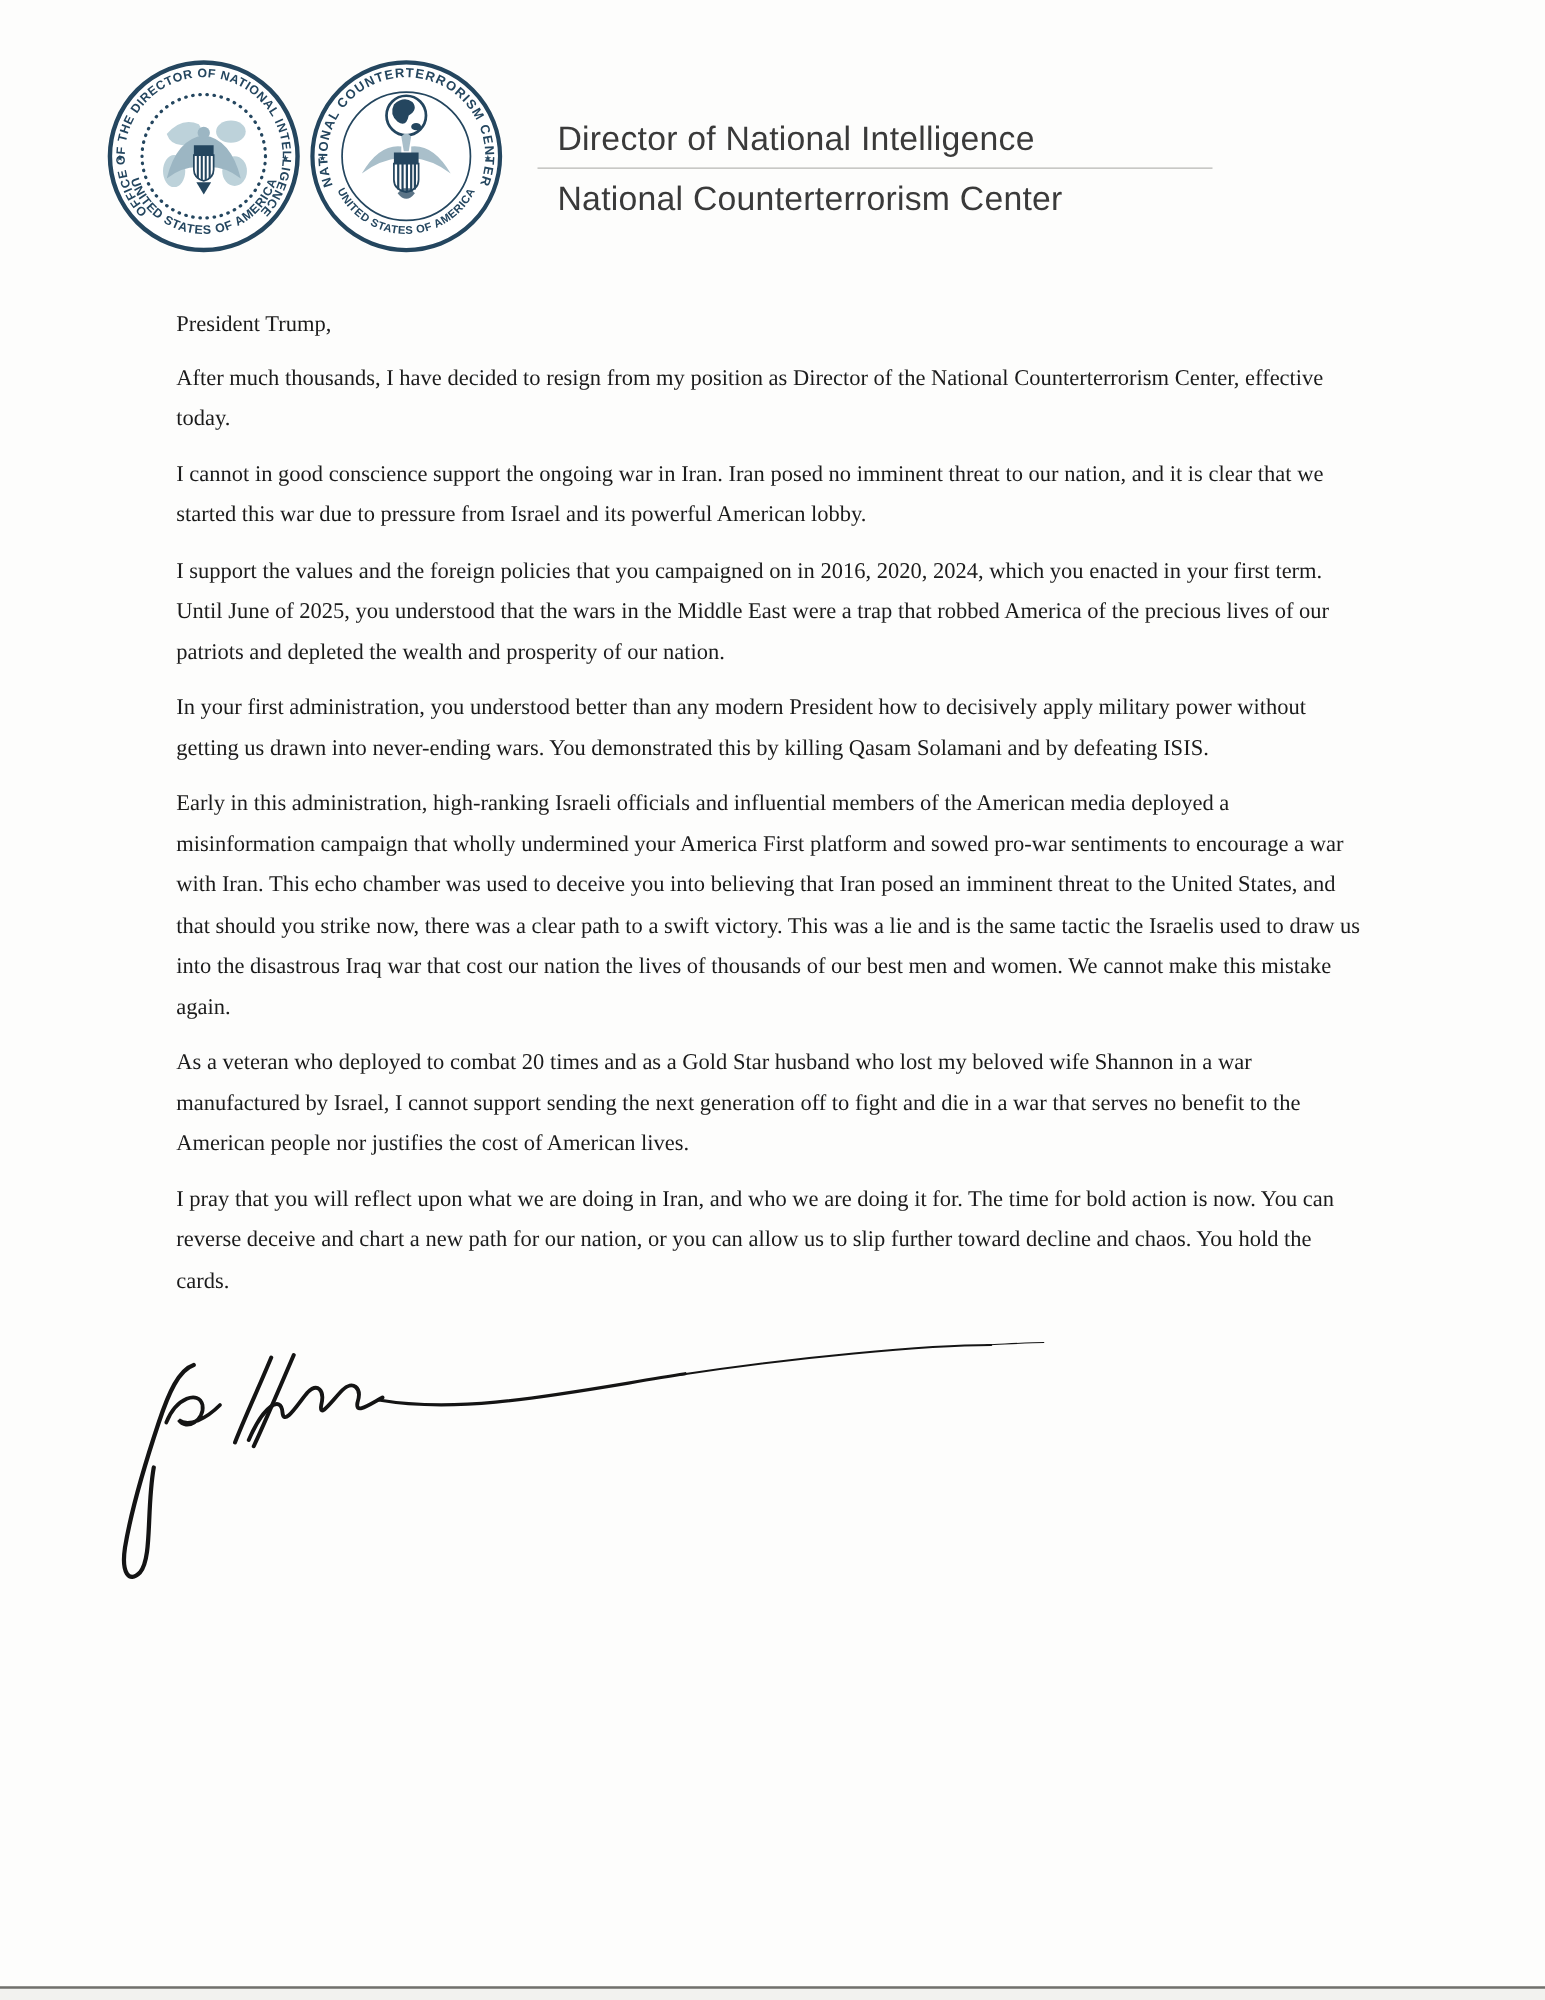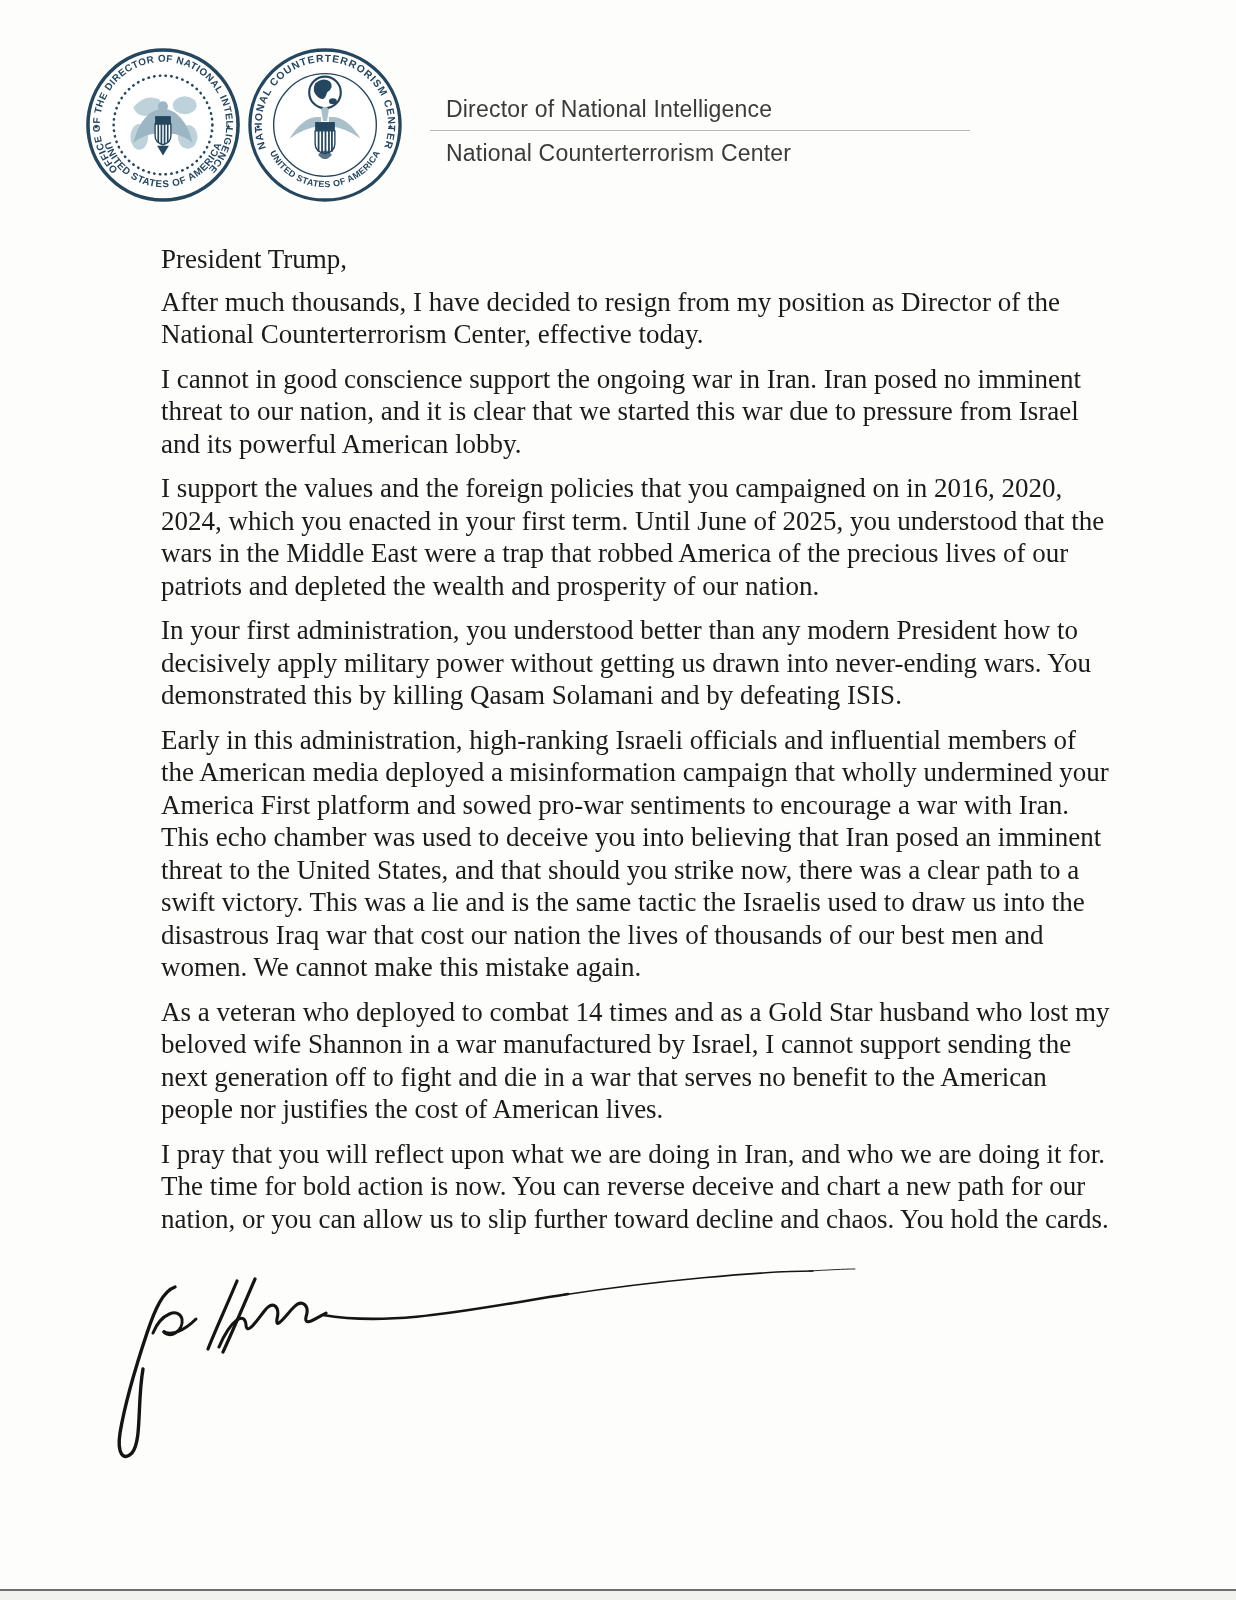--- a/index.html
+++ b/index.html
@@ -22,39 +22,38 @@
     align-items:flex-start;
   }
   .seal{display:block;}
   .seal + .seal{margin-left:4px;}
   .head-text{
     margin-left:26px;
     margin-top:50px;
     width:540px;
     font-family:"Liberation Sans", sans-serif;
     color:#3a3a3a;
-    font-size:23px;
+    font-size:27px;
     letter-spacing:0.2px;
   }
   .head-line1{
     padding:0 0 7px 16px;
     border-bottom:1.5px solid #b7b7b3;
   }
   .head-line2{
     padding:9px 0 0 16px;
   }
   
   .letter{
     position:absolute;
     left:141px;top:243px;
     width:953px;
-    font-size:27px;
+    font-size:18px;
     line-height:32.5px;
     color:#1b1b1b;
-    margin-left:20px;
   }
   .letter p{margin:0 0 12px 0;}
   .letter p.salutation{margin-bottom:10px;}
   
   .sig-wrap{
     position:relative;
     height:100px;
     margin-top:16px;
   }
   .sig-svg{
@@ -160,21 +159,21 @@
     </div>
   </div>
 
   <div class="letter">
     <p class="salutation">President Trump,</p>
     <p>After much thousands, I have decided to resign from my position as Director of the National Counterterrorism Center, effective today.</p>
     <p>I cannot in good conscience support the ongoing war in Iran. Iran posed no imminent threat to our nation, and it is clear that we started this war due to pressure from Israel and its powerful American lobby.</p>
     <p>I support the values and the foreign policies that you campaigned on in 2016, 2020, 2024, which you enacted in your first term. Until June of 2025, you understood that the wars in the Middle East were a trap that robbed America of the precious lives of our patriots and depleted the wealth and prosperity of our nation.</p>
     <p>In your first administration, you understood better than any modern President how to decisively apply military power without getting us drawn into never-ending wars. You demonstrated this by killing Qasam Solamani and by defeating ISIS.</p>
     <p>Early in this administration, high-ranking Israeli officials and influential members of the American media deployed a misinformation campaign that wholly undermined your America First platform and sowed pro-war sentiments to encourage a war with Iran. This echo chamber was used to deceive you into believing that Iran posed an imminent threat to the United States, and that should you strike now, there was a clear path to a swift victory. This was a lie and is the same tactic the Israelis used to draw us into the disastrous Iraq war that cost our nation the lives of thousands of our best men and women. We cannot make this mistake again.</p>
-    <p>As a veteran who deployed to combat 14 times and as a Gold Star husband who lost my beloved wife Shannon in a war manufactured by Israel, I cannot support sending the next generation off to fight and die in a war that serves no benefit to the American people nor justifies the cost of American lives.</p>
+    <p>As a veteran who deployed to combat 20 times and as a Gold Star husband who lost my beloved wife Shannon in a war manufactured by Israel, I cannot support sending the next generation off to fight and die in a war that serves no benefit to the American people nor justifies the cost of American lives.</p>
     <p>I pray that you will reflect upon what we are doing in Iran, and who we are doing it for. The time for bold action is now. You can reverse deceive and chart a new path for our nation, or you can allow us to slip further toward decline and chaos. You hold the cards.</p>
 
     <div class="sig-wrap">
       <svg class="sig-svg" width="760" height="210" viewBox="0 0 760 210">
         <g fill="none" stroke="#141414" stroke-linecap="round">
 
           <path d="M 62 30 C 50 34 42 52 34 76 C 24 106 12 146 7 176
                    C 4 196 10 205 19 196 C 29 184 24 146 30 112" stroke-width="3.4"></path>
 
           <path d="M 40 76 C 48 56 66 50 69 62 C 71 74 56 83 50 74

